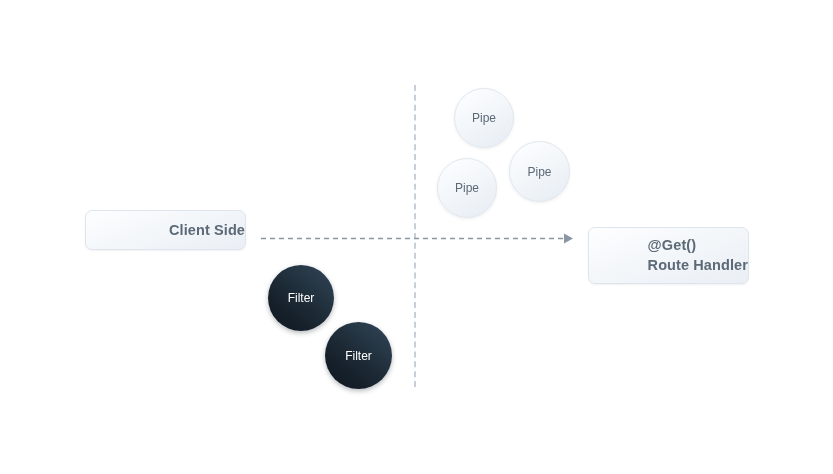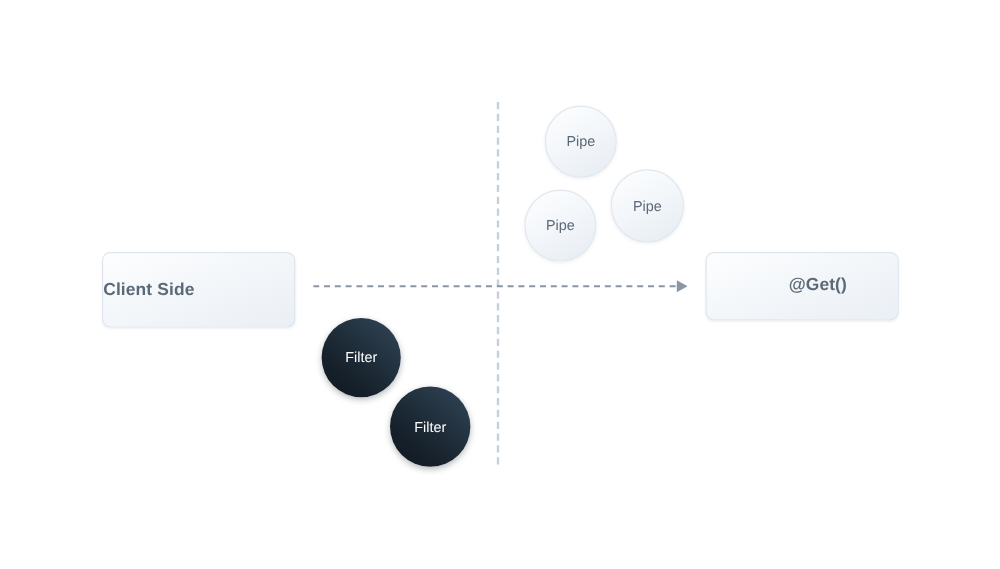--- a/index.html
+++ b/index.html
@@ -29,33 +29,33 @@
     display: flex;
     align-items: center;
     color: #5a6775;
     font-size: 14.5px;
     letter-spacing: 0.1px;
   }
   #client-side-box {
     left: 85px;
     top: 210px;
     width: 161px;
-    height: 63px;
-    justify-content: flex-start;
+    height: 40px;
+    justify-content: flex-end;
   }
   #client-side-box .box-label {
     font-weight: 600;
     color: #5c6977;
   }
   #route-handler-box {
     left: 588px;
-    top: 210px;
+    top: 227px;
     width: 161px;
     height: 57px;
-    justify-content: center;
+    justify-content: flex-end;
     padding-left: 26px;
   }
   #route-handler-box .box-lines {
     display: flex;
     flex-direction: column;
     line-height: 1.32;
   }
   #route-handler-box .box-line {
     font-weight: 700;
     color: #5c6977;
@@ -125,20 +125,21 @@
     <polygon points="303,1.5 312,6.5 303,11.5" fill="#8a96a3"></polygon>
   </svg>
 
   <div class="node-box" id="client-side-box">
     <span class="box-label">Client Side</span>
   </div>
 
   <div class="node-box" id="route-handler-box">
     <span class="box-lines">
       <span class="box-line">@Get()</span>
+      <span class="box-line">Route Handler</span>
     </span>
   </div>
 
   <div class="circle pipe-circle" id="pipe-circle-1">
     <span>Pipe</span>
   </div>
   <div class="circle pipe-circle" id="pipe-circle-2">
     <span>Pipe</span>
   </div>
   <div class="circle pipe-circle" id="pipe-circle-3">

